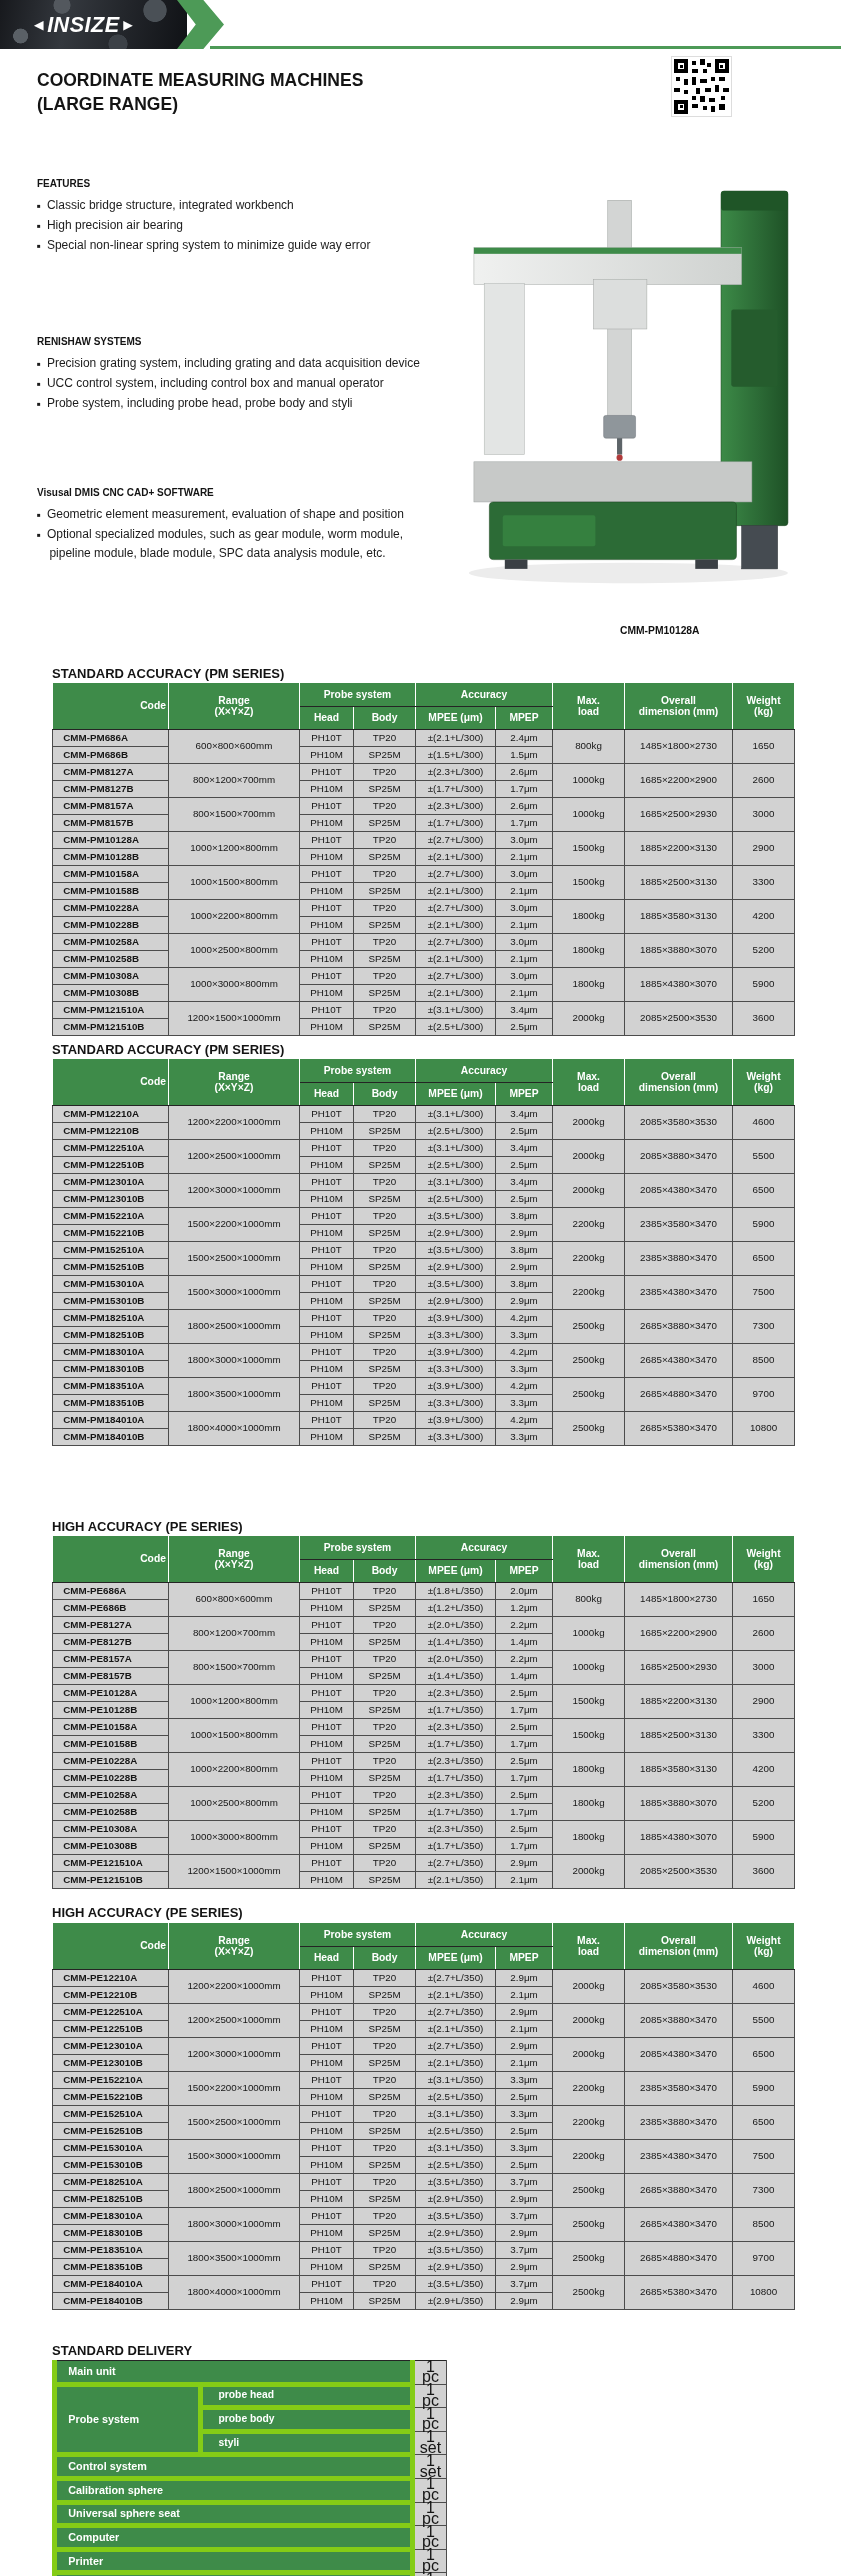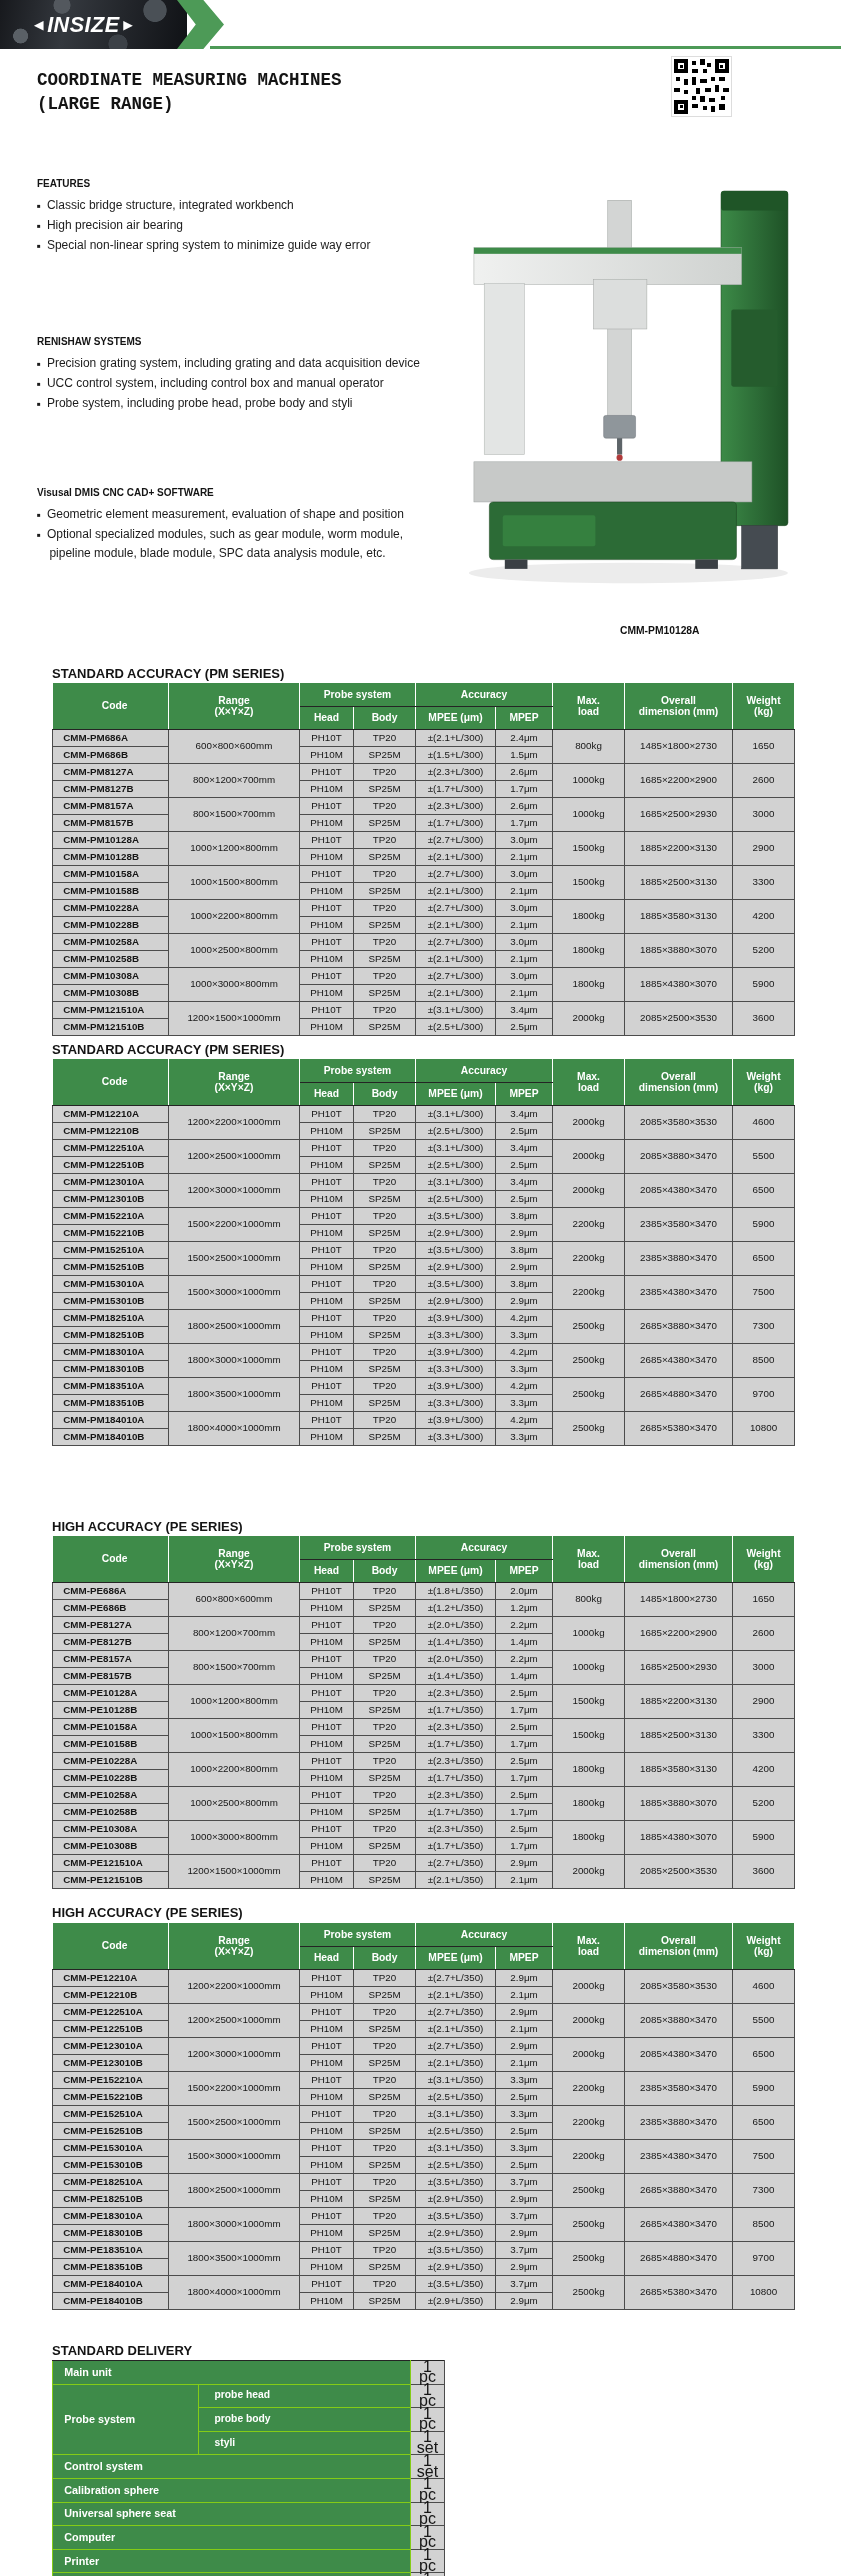--- a/index.html
+++ b/index.html
@@ -16,42 +16,42 @@
       linear-gradient(100deg,#17191d 0%,#34383e 35%,#23262b 65%,#101216 100%);}
   .logo{position:absolute;left:34px;top:12.4px;display:flex;align-items:center;gap:3.6px;color:#fff;}
   .logo .arr{font-size:12.4px;line-height:1;}
   .logo .word{font-size:21.6px;font-weight:bold;font-style:italic;letter-spacing:0.5px;}
   .hdr-chevron{position:absolute;left:177px;top:0;width:47px;height:49px;background:#4d9a57;
     clip-path:polygon(0 0,56% 0,100% 50%,56% 100%,0 100%,40% 50%);}
   .hdr-line{position:absolute;left:210px;top:46px;width:631px;height:3.1px;background:#4d9a57;}
   .qr{position:absolute;left:671px;top:56px;width:59px;height:59px;background:#fff;border:0.5px solid #ddd;}
   
   .title{position:absolute;left:37px;top:68px;width:402px;font-size:17.5px;font-weight:bold;
-         line-height:24px;white-space:pre-line;color:#141414;font-family:Liberation Mono, monospace;}
+         line-height:24px;white-space:pre-line;color:#141414;}
   .txtblock{position:absolute;left:37px;width:412px;}
   .txtblock h3{margin:0 0 7.2px 0;font-size:10px;font-weight:bold;color:#141414;}
   ul.bullets{margin:0;padding:0;list-style:none;font-size:12px;line-height:18.5px;color:#1c1c1c;}
   ul.bullets li{padding-left:12.4px;text-indent:-12.4px;white-space:pre-line;margin-bottom:1px;}
   ul.bullets li::before{content:"■";font-size:6.2px;margin-right:6.2px;vertical-align:1.5px;}
   
   .figure{position:absolute;left:453px;top:155px;width:361px;height:489px;}
   .figure .caption{position:absolute;left:167px;top:470px;font-size:10.3px;font-weight:bold;color:#111;}
   
   .sec-h{position:absolute;left:52px;font-size:13px;font-weight:bold;color:#141414;}
   .tblmount{position:absolute;left:52px;}
   table.dt{border-collapse:collapse;table-layout:fixed;border:1.5px solid #242424;}
   .dt th{background:var(--green);color:#fff;font-weight:bold;font-size:10.3px;line-height:11.3px;
          border:1px solid #fff;border-bottom:1px solid #242424;height:20.6px;text-align:center;
          white-space:pre-line;padding:1px 2.1px;}
   .dt td{background:var(--cell);border:0.5px solid #4c4c4c;font-size:9.8px;color:var(--ink);
          text-align:center;height:15px;padding:0.5px 2.1px;white-space:pre-line;line-height:10.8px;}
   .dt tr.sep td{border-top:1px solid #242424;}
   .dt td.code{font-weight:bold;text-align:left;padding-left:10.3px;}
-  .dt td.lt,.dt th.lt{text-align:center;padding-left:10.3px;}
-  .dt td.g{background:var(--green);color:#fff;font-weight:bold;font-size:10.8px;border:1px solid #84cc16;text-align:left;padding-left:11.3px;}
+  .dt td.lt,.dt th.lt{text-align:right;padding-left:10.3px;}
+  .dt td.g{background:var(--green);color:#fff;font-weight:bold;font-size:10.8px;border:5px solid #84cc16;text-align:left;padding-left:11.3px;}
   .dt td.g.sub{font-size:10.3px;padding-left:15.5px;}
   .tbl-delivery td{height:16.5px;font-size:16px;}
 </style>
 </head>
 <body>
 
 <div id="page">
 
   <div class="hdr-photo">
     <div class="logo">

